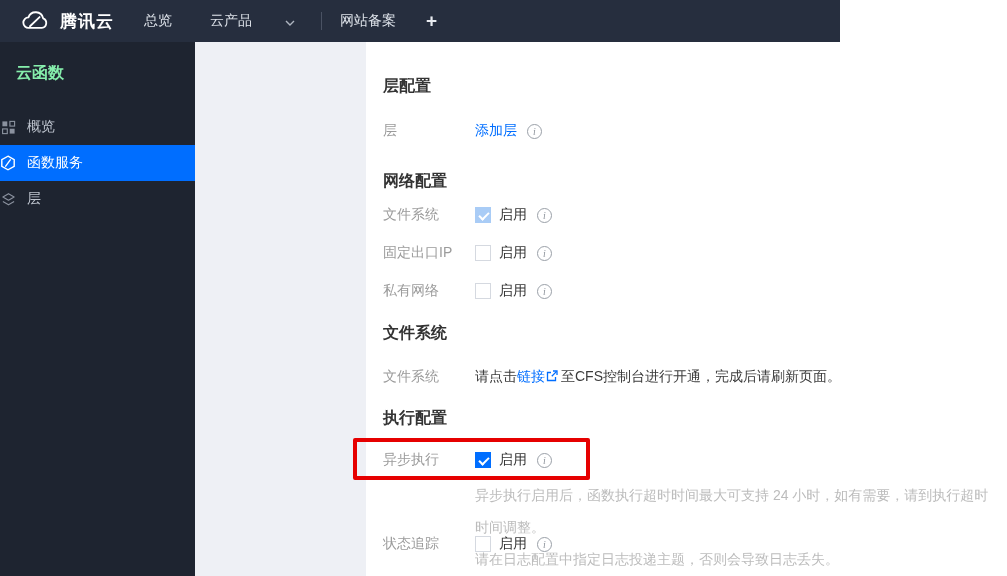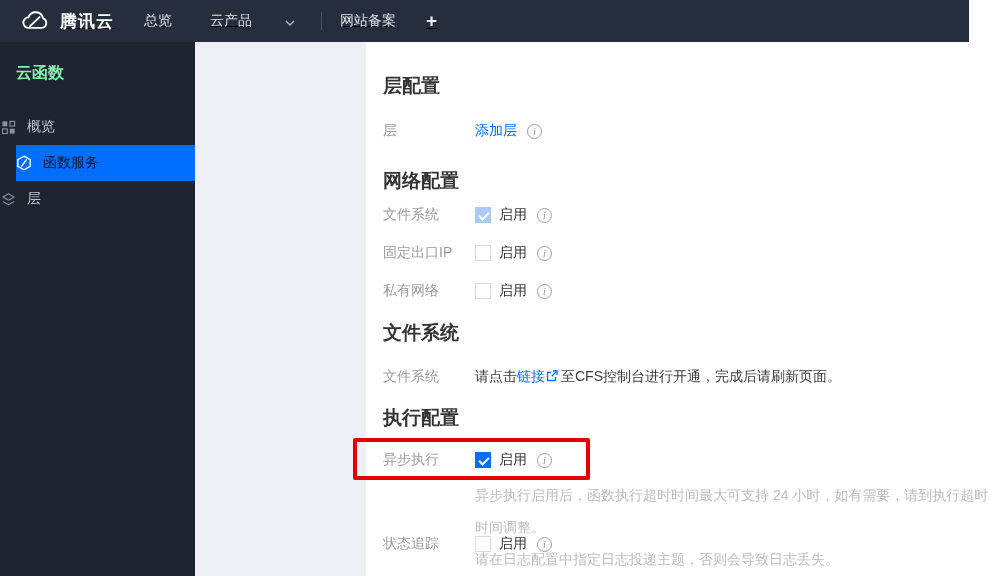--- a/index.html
+++ b/index.html
@@ -1,43 +1,43 @@
 <!DOCTYPE html>
 <html><head>
 <meta charset="utf-8">
 <style>
   * { margin:0; padding:0; box-sizing:border-box; }
   html,body { width:1007px; height:576px; overflow:hidden; }
   body { font-family:"Liberation Sans","DejaVu Sans",sans-serif; font-size:14px; background:#fff; position:relative; }
 
   
-  .topbar { position:absolute; top:0; left:0; width:969px; height:42px; background:#262e3e; display:flex; align-items:center; z-index:5;text-decoration:underline; }
+  .topbar { position:absolute; top:0; left:0; width:840px; height:42px; background:#262e3e; display:flex; align-items:center; z-index:5; }
   .logo-wrap { display:flex; align-items:center; margin-left:20px; }
   .brand { color:#ffffff; font-size:17px; font-weight:bold; margin-left:10px; letter-spacing:1px; }
   .topnav { display:flex; align-items:center; margin-left:30px; color:#dde2e9; }
   .topnav-item { display:flex; align-items:center; cursor:pointer; }
   .tn-overview { margin-left:0; }
   .tn-products { margin-left:38px;gap:27px; }
   .tn-divider { width:1px; height:18px; background:#4a5263; margin-left:26px; }
   .tn-icp { margin-left:18px; }
   .tn-plus { margin-left:30px; font-size:19px; font-weight:bold; color:#e8ebf0; }
   .chev { margin-left:6px; }
 
   
   .sidebar { position:absolute; top:42px; left:0; width:195px; height:534px; background:#1e2430; }
   .sidebar-title { color:#86efac; font-size:16px; font-weight:bold; padding:21px 16px 25px 16px; }
   .menu-item { height:36px; display:flex; align-items:center; color:#bfc5cf; cursor:pointer; }
   .menu-item .mi-icon { width:16px; height:16px; margin-right:11px; display:flex; align-items:center; justify-content:center; }
-  .menu-item.active { background:#006eff; color:#0f172a;margin-left:16px; }
+  .menu-item.active { background:#006eff; color:#ffffff; }
 
   
   .page-bg { position:absolute; top:42px; left:195px; width:812px; height:534px; background:#eef0f5; }
   .card { position:absolute; top:42px; left:366px; width:641px; height:534px; background:#ffffff; }
 
-  .sec-heading { position:absolute; left:17px; font-size:19px; font-weight:bold; color:#333; line-height:16px; }
+  .sec-heading { position:absolute; left:17px; font-size:16px; font-weight:bold; color:#333; line-height:16px; }
   .form-row { position:absolute; left:17px; right:10px; height:22px; display:flex; align-items:center; }
   .row-label { width:92px; color:#9b9b9b; flex:none; }
   .enable-label { color:#333; margin-left:8px; }
 
   
   .cb { width:16px; height:16px; border:1px solid #d5d9e0; background:#fff; position:relative; flex:none; cursor:pointer; }
   .cb.checked { background:#006eff; border-color:#006eff; }
   .cb.checked.disabled { background:#a9ccf6; border-color:#a9ccf6; }
   .cb.checked::after { content:""; position:absolute; left:3px; top:4px; width:8px; height:4px;
     border-left:2px solid #fff; border-bottom:2px solid #fff; transform:rotate(-45deg); }

